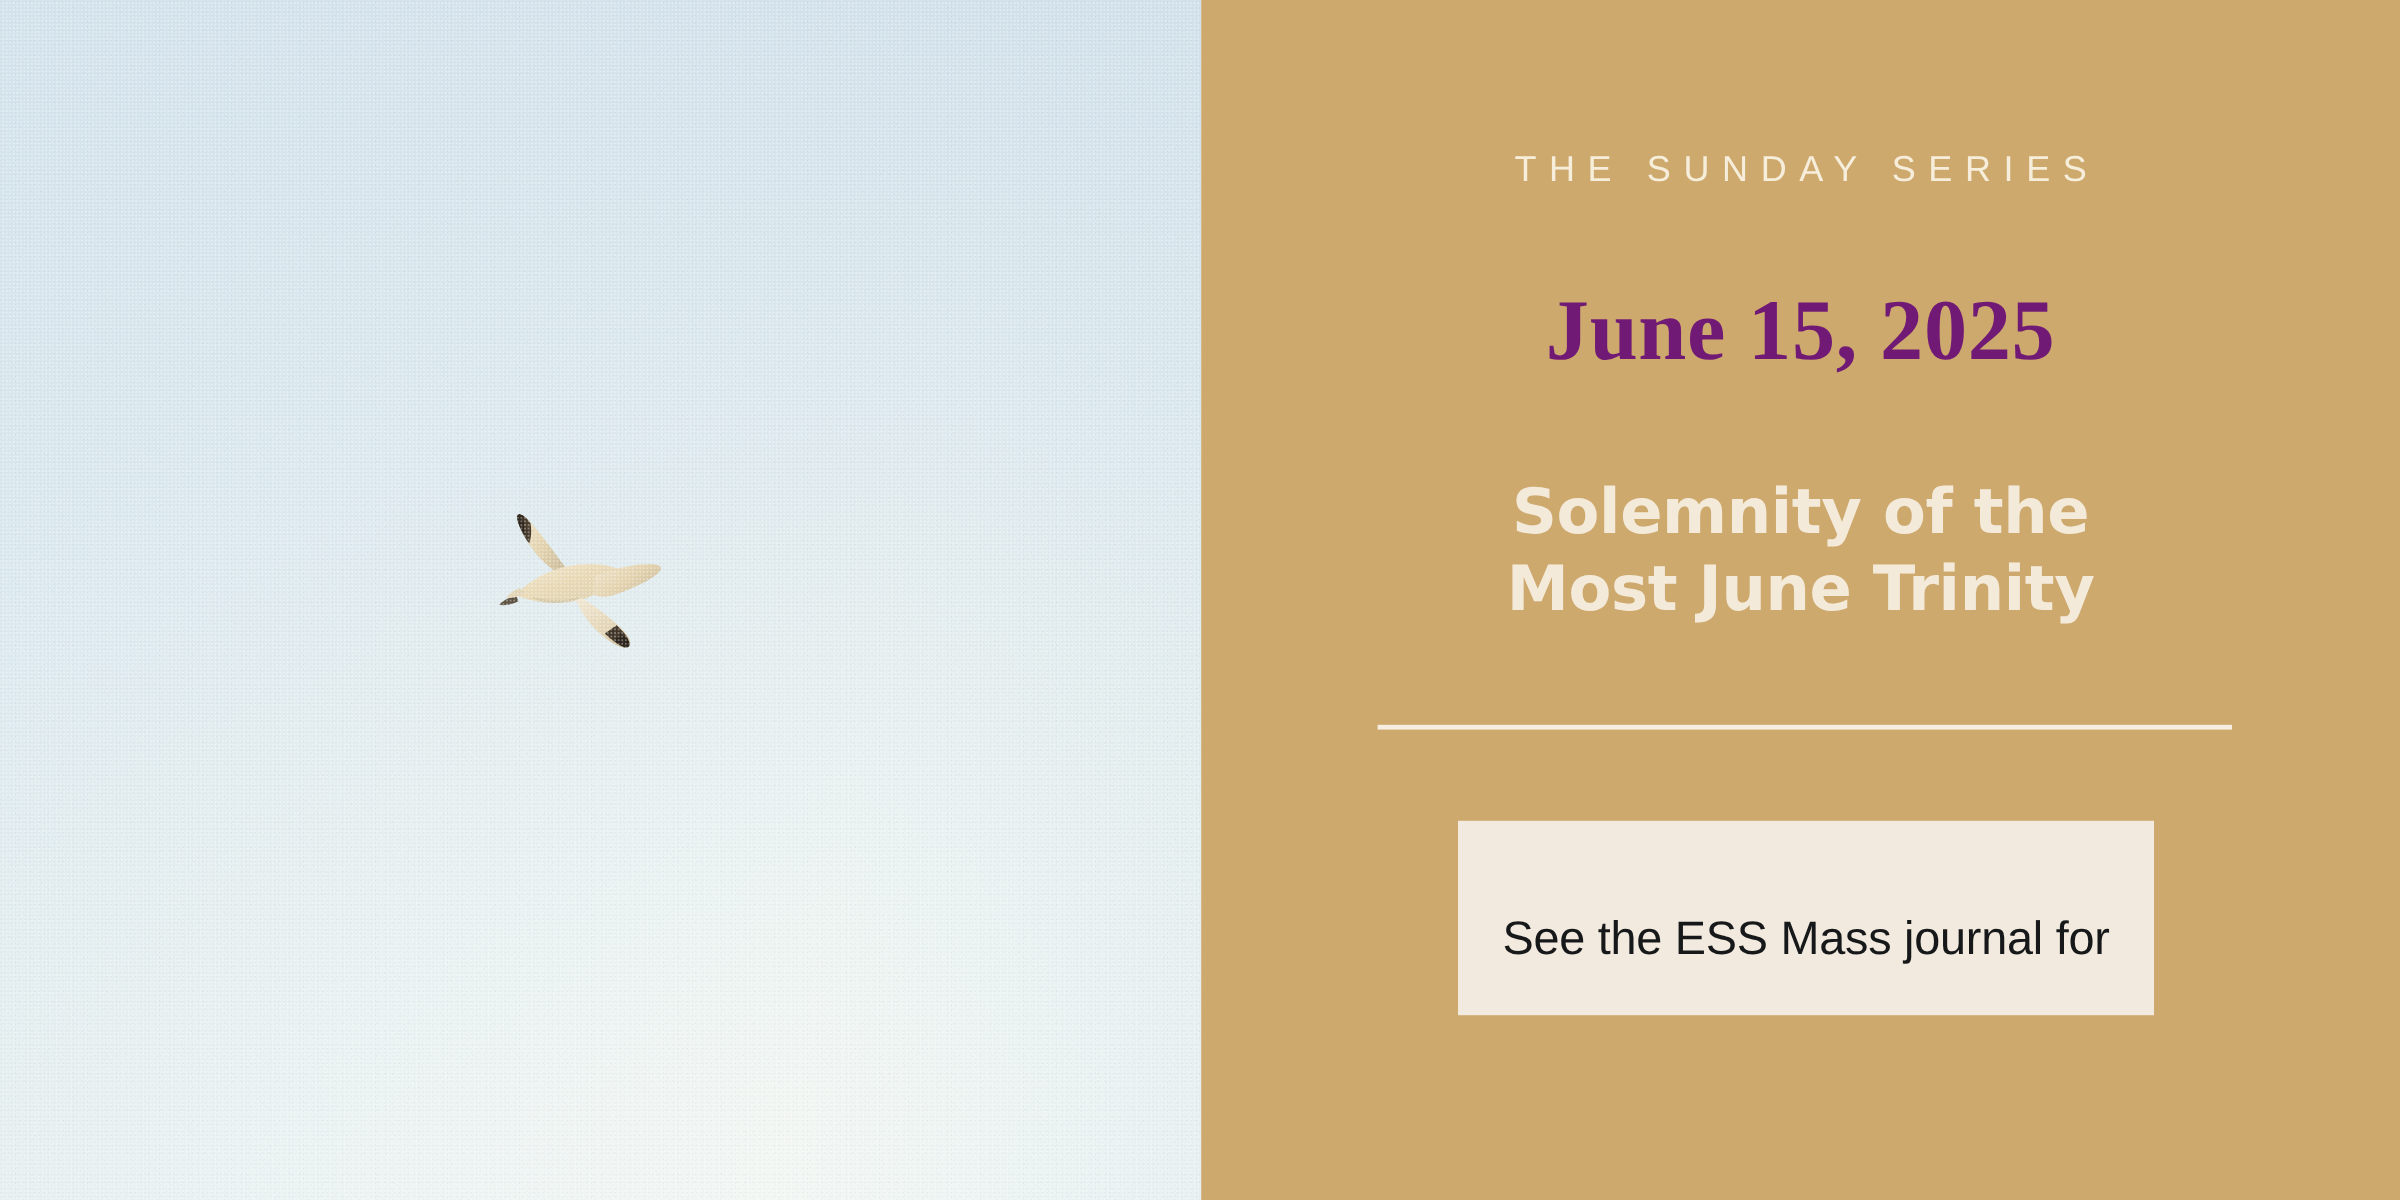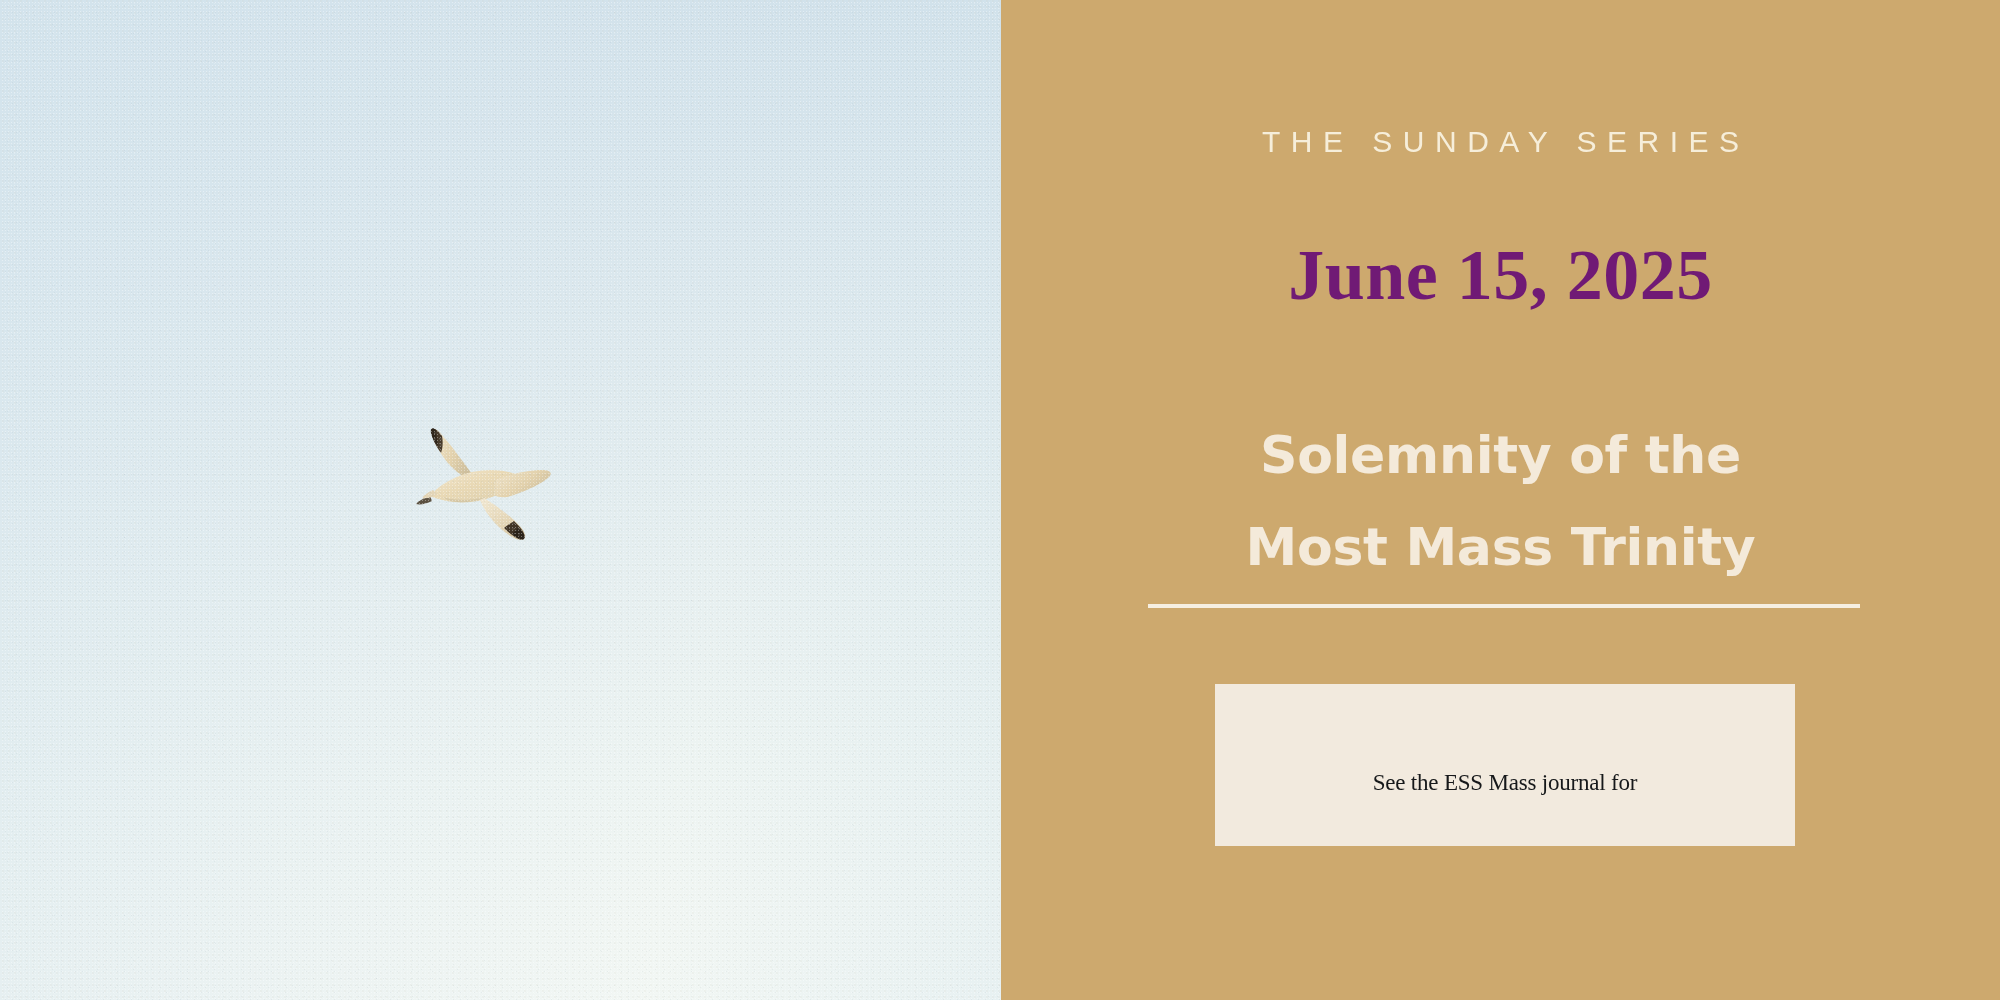--- a/index.html
+++ b/index.html
@@ -125,21 +125,21 @@
     right: 0;
     top: 395px;
     text-align: center;
     color: #f4eada;
     font-family: "DejaVu Sans", sans-serif;
     font-size: 52px;
     font-weight: 700;
     letter-spacing: -0.3px;
     line-height: 64px;
   }
-  .headline .hl-line { display: block; margin-top: 28px; }
+  .headline .hl-line { display: block; }
 
   .divider {
     position: absolute;
     left: 147px;
     top: 604px;
     width: 712px;
     height: 4px;
     background: #f6efe1;
   }
 
@@ -149,22 +149,22 @@
     top: 684px;
     width: 580px;
     height: 162px;
     background: #f2eade;
     display: flex;
     align-items: center;
     justify-content: center;
   }
   .note-text {
     color: #16181a;
-    font-family: Liberation Serif, serif;
-    font-size: 23px;
+    font-family: Liberation Sans, sans-serif;
+    font-size: 39px;
     font-weight: 400;
     line-height: 44px;
     text-align: center;
     letter-spacing: -0.2px;
     margin-top: 36px;
   }
   .note-text .note-line { display: block; }
 </style>
 </head>
 <body>
@@ -218,21 +218,21 @@
   </div>
 
   <div class="gold-panel">
 
     <div class="eyebrow">THE SUNDAY SERIES</div>
 
     <div class="date-line">June 15, 2025</div>
 
     <div class="headline">
       <span class="hl-line">Solemnity of the</span>
-      <span class="hl-line">Most Mass Trinity</span>
+      <span class="hl-line">Most June Trinity</span>
     </div>
 
     <div class="divider"></div>
 
     <div class="note-box">
       <div class="note-text">
         <span class="note-line">See the ESS Mass journal for</span>
       </div>
     </div>
 

